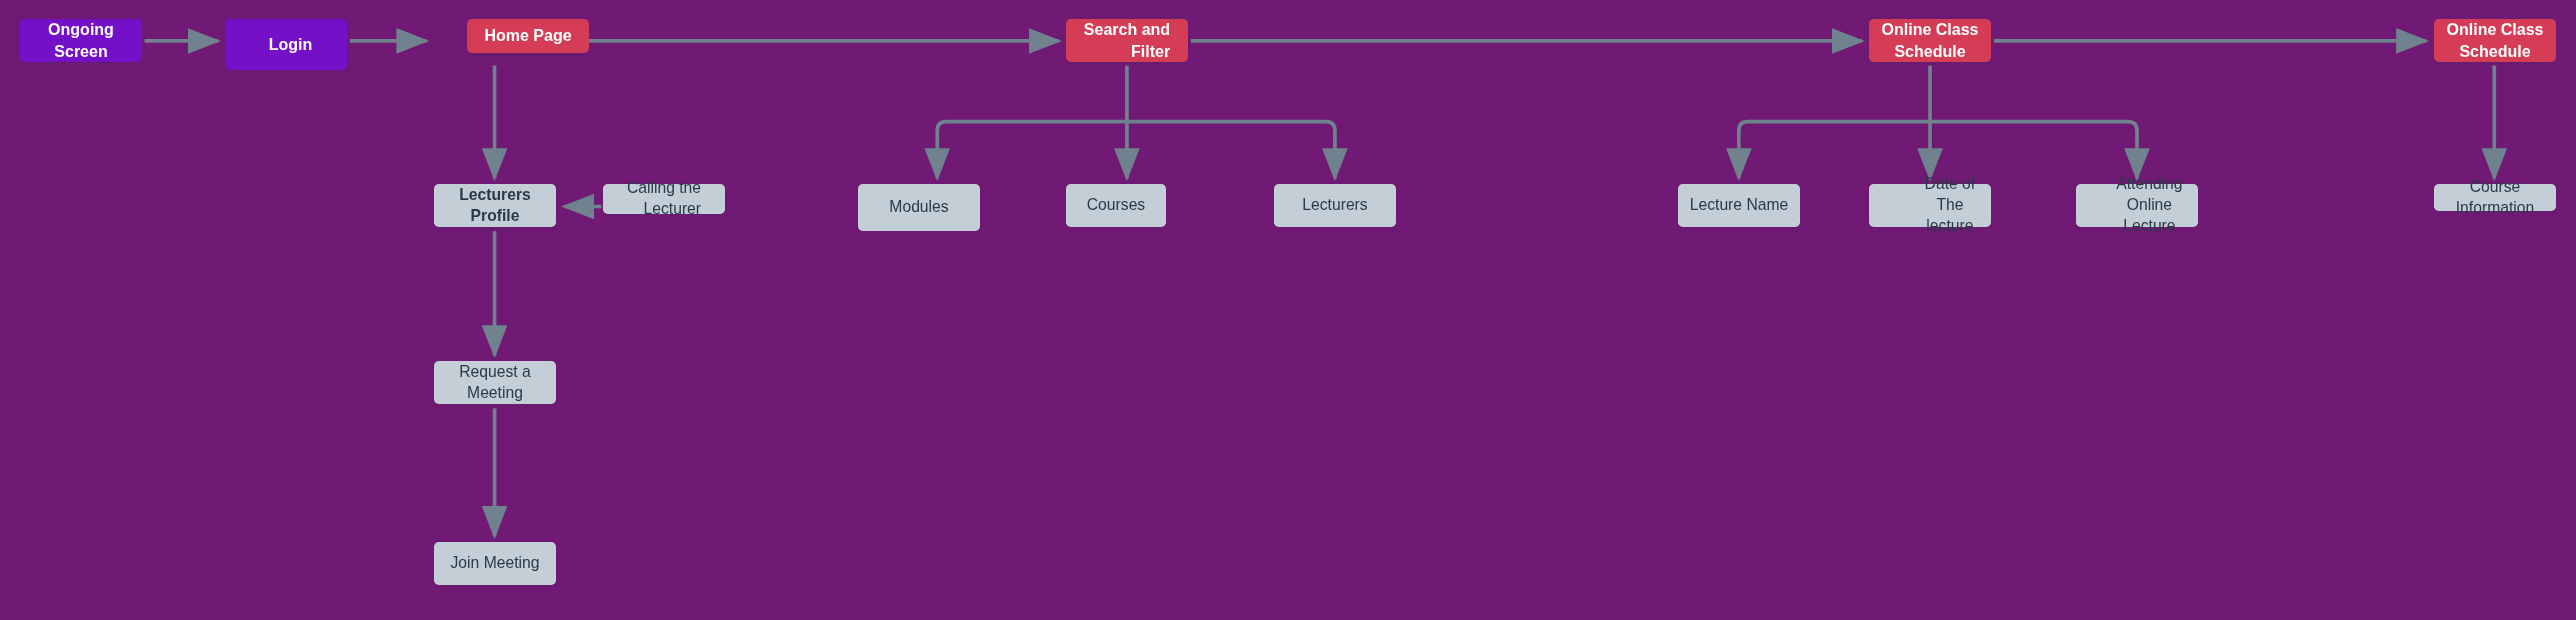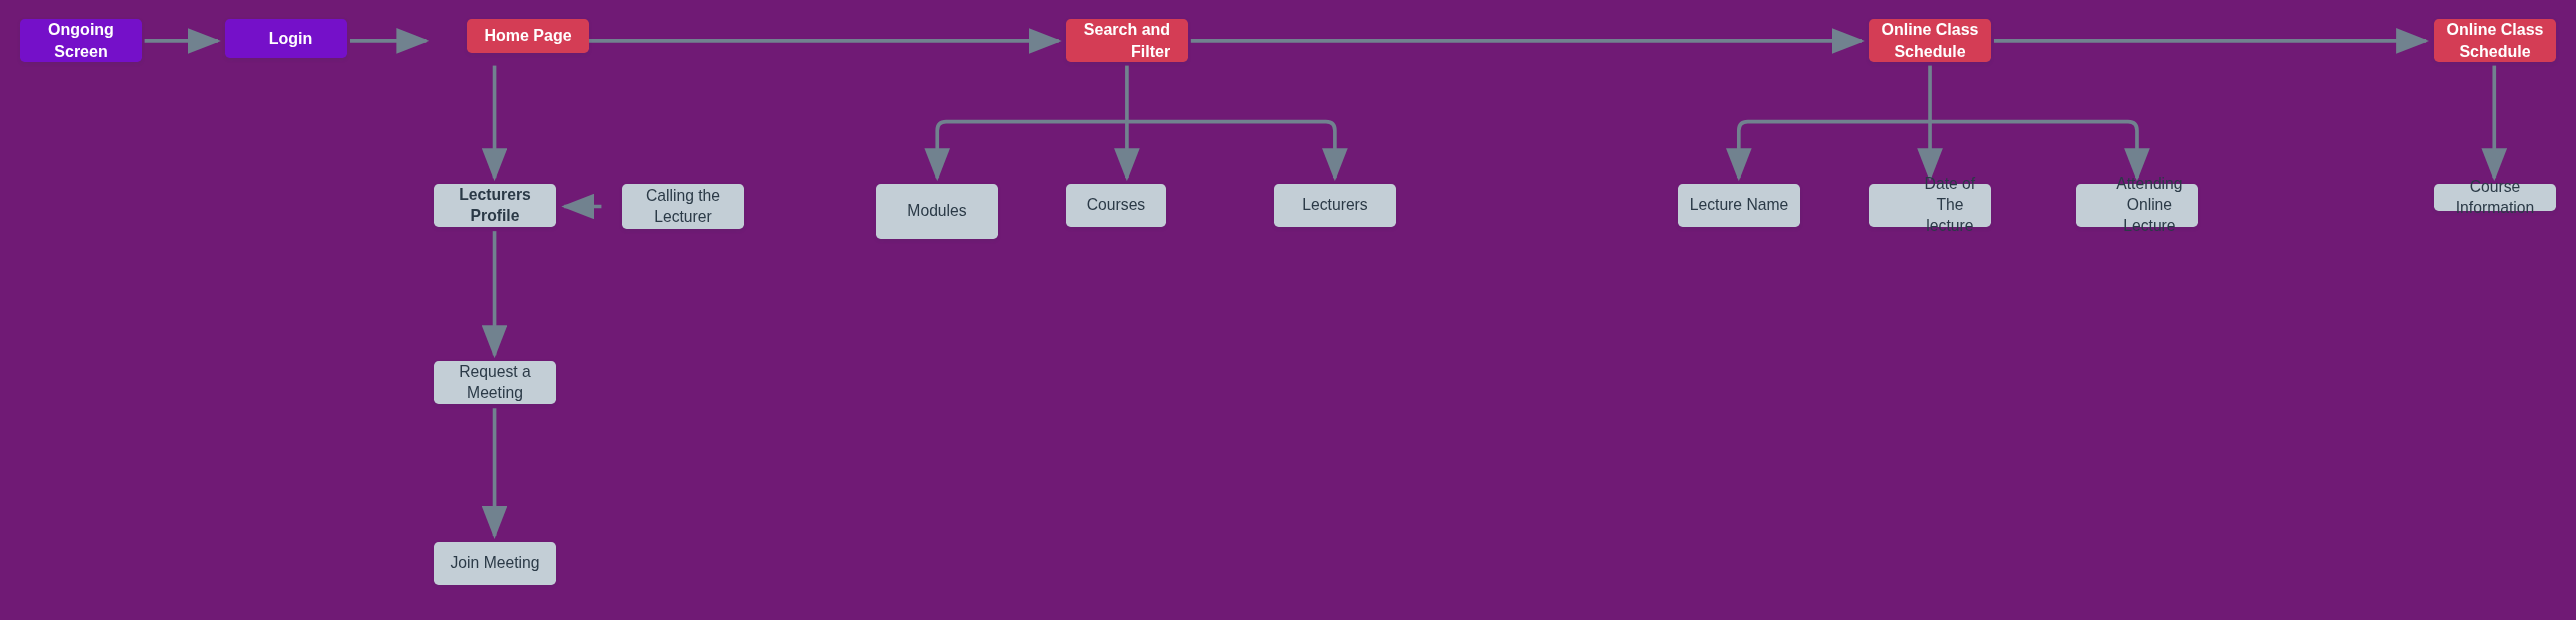--- a/index.html
+++ b/index.html
@@ -96,39 +96,39 @@
       <path d="M3684,232 L4062,232 Q4079,232 4079,249 L4079,340" marker-end="url(#arrowhead)"></path>
 
       <line x1="4761" y1="125" x2="4761" y2="340" marker-end="url(#arrowhead)"></line>
 
       <line x1="1148" y1="394" x2="1077" y2="394" stroke-dasharray="18 12" marker-end="url(#arrowhead-left)"></line>
     </g>
   </svg>
 
   <div class="node primary" style="left:20px; top:19px; width:122px; height:43px;">Ongoing Screen</div>
 
-  <div class="node primary" style="left:225px; top:19px; width:122px; height:39px;padding-left:13px;">Login</div>
+  <div class="node primary" style="left:225px; top:19px; width:122px; height:51px;padding-left:13px;">Login</div>
 
   <div class="node accent" style="left:434px; top:19px; width:122px; height:34px;margin-left:33px;">Home Page</div>
 
   <div class="node accent" style="left:1066px; top:19px; width:122px; height:43px;text-align:right;">Search and
 Filter</div>
 
   <div class="node accent" style="left:1869px; top:19px; width:122px; height:43px;">Online Class
 Schedule</div>
 
   <div class="node accent" style="left:2434px; top:19px; width:122px; height:43px;">Online Class
 Schedule</div>
 
   <div class="node sub" style="left:434px; top:184px; width:122px; height:43px;font-weight:bold;">Lecturers Profile</div>
 
-  <div class="node sub" style="left:622px; top:184px; width:122px; height:45px;">Calling the
+  <div class="node sub" style="left:603px; top:184px; width:122px; height:30px;text-align:right;">Calling the
 Lecturer</div>
 
-  <div class="node sub" style="left:876px; top:184px; width:122px; height:55px;">Modules</div>
+  <div class="node sub" style="left:858px; top:184px; width:122px; height:47px;">Modules</div>
 
   <div class="node sub" style="left:1066px; top:184px; width:100px; height:43px;">Courses</div>
 
   <div class="node sub" style="left:1274px; top:184px; width:122px; height:43px;">Lecturers</div>
 
   <div class="node sub" style="left:1678px; top:184px; width:122px; height:43px;">Lecture Name</div>
 
   <div class="node sub" style="left:1869px; top:184px; width:122px; height:43px;padding-left:44px;">Date of The
 lecture</div>
 

